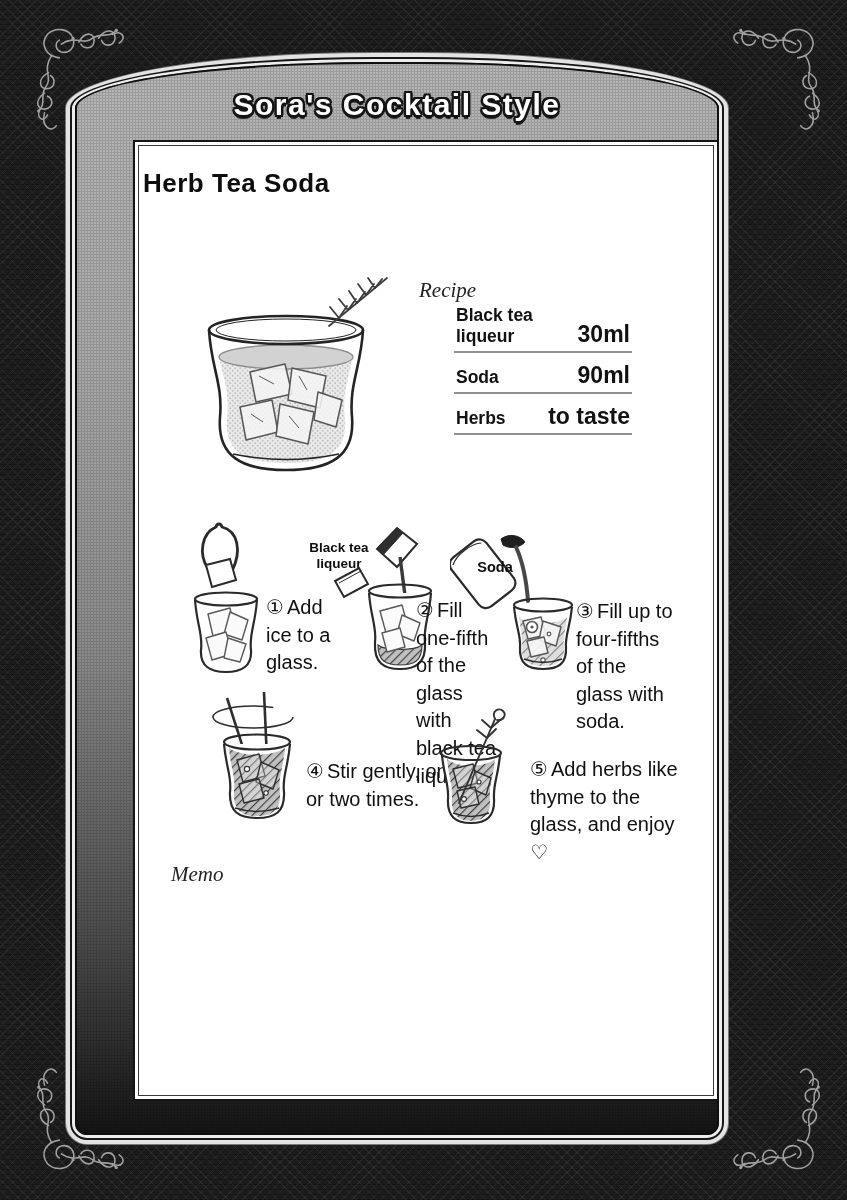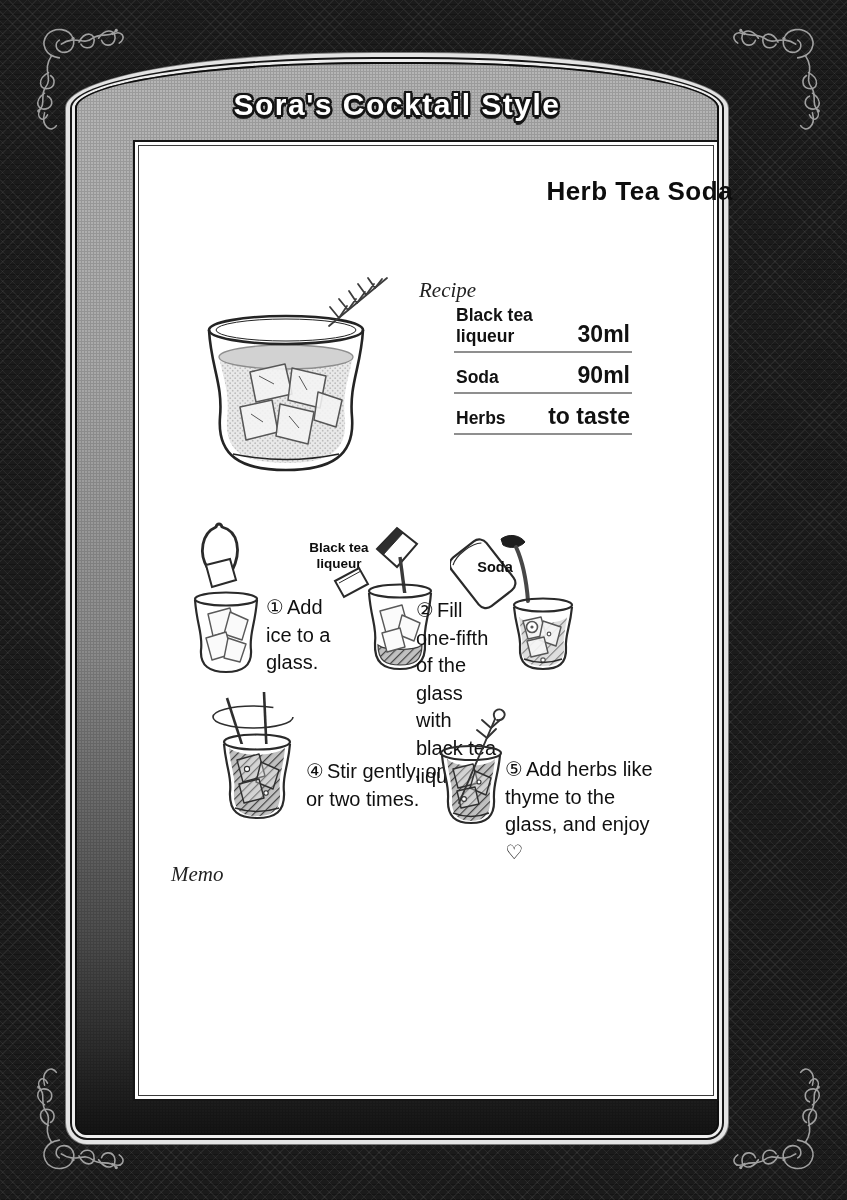--- a/index.html
+++ b/index.html
@@ -48,21 +48,21 @@
   }
   
   .panel{
     position:absolute;left:56px;top:76px;width:582px;height:957px;
     background:#ffffff;border:2px solid #151515;box-sizing:content-box;
   }
   .panel-inner{
     position:absolute;inset:3px;border:1px solid #3a3a3a;pointer-events:none;
   }
   .recipe-title{
-    position:absolute;left:0;top:18px;width:100%;margin:16px;text-align:right;
+    position:absolute;left:0;top:18px;width:100%;margin:8px;text-align:left;
     font-size:26px;font-weight:bold;letter-spacing:.5px;color:#0d0d0d;
   }
   .section-label{
     position:absolute;margin:0;
     font-family:"Liberation Serif","DejaVu Serif",serif;
     font-style:italic;font-size:21px;color:#222;
   }
   .recipe-label{left:284px;top:136px;}
   .memo-label{left:36px;top:720px;}
   
@@ -88,21 +88,21 @@
   .illus path,.illus ellipse,.illus line,.illus polygon,.illus circle{vector-effect:none;}
   
   .step-text{
     position:absolute;margin:0;font-size:20px;line-height:1.38;color:#101010;
   }
   .step-text .step-num{margin-right:3px;}
   .s1-text{left:131px;top:452px;width:74px;}
   .s2-text{left:281px;top:455px;width:84px;}
   .s3-text{left:441px;top:456px;width:98px;}
   .s4-text{left:171px;top:616px;width:154px;}
-  .s5-text{left:370px;top:614px;width:164px;}
+  .s5-text{left:395px;top:614px;width:164px;}
   .pack-label{
     position:absolute;left:160px;top:398px;width:88px;margin:0;
     text-align:center;font-size:13.5px;font-weight:bold;line-height:1.2;color:#0d0d0d;
     white-space:pre-line;
   }
   .can-label{
     position:absolute;left:330px;top:417px;width:60px;margin:0;
     text-align:center;font-size:14.5px;font-weight:bold;color:#0d0d0d;
   }
   
@@ -266,20 +266,23 @@
           <path d="M77,114 L94,110 L98,126 L81,130 Z"></path>
         </g>
         <circle cx="82" cy="100" r="5.5" fill="#ffffff" stroke="#565656" stroke-width="1.6"></circle>
         <circle cx="82" cy="100" r="1.6" fill="#565656"></circle>
         <circle cx="99" cy="107" r="1.8" fill="#ffffff" stroke="#565656" stroke-width="1.2"></circle>
         <circle cx="93" cy="133" r="2.2" fill="#ffffff" stroke="#565656" stroke-width="1.2"></circle>
         <ellipse cx="93" cy="78" rx="29" ry="6.5" fill="none" stroke="#2a2a2a" stroke-width="2.2"></ellipse>
         <path d="M74,132 Q93,139 112,132" fill="none" stroke="#2a2a2a" stroke-width="1.4"></path>
       </svg>
       <p class="can-label">Soda</p>
+      <p class="step-text s3-text">
+        <span class="step-num">③</span><span>Fill up to four-fifths of the glass with soda.</span>
+      </p>
 
       <svg class="illus s4-illus" width="102" height="142" viewBox="0 0 102 142">
         <line x1="20" y1="8" x2="47" y2="92" stroke="#2e2e2e" stroke-width="2.6"></line>
         <line x1="57" y1="2" x2="61" y2="92" stroke="#2e2e2e" stroke-width="2.6"></line>
         <ellipse cx="46" cy="27" rx="40" ry="11" fill="none" stroke="#2e2e2e" stroke-width="1.6" stroke-dasharray="150 28"></ellipse>
         <path d="M17,54 C19,78 25,86 23,102 C22,122 32,128 50,128 C68,128 78,122 77,102 C75,86 81,78 83,54" fill="#ffffff" stroke="#2a2a2a" stroke-width="2.2"></path>
         <path d="M22,58 C24,80 29,87 27,102 C26,120 35,126 50,126 C65,126 74,120 73,102 C71,87 76,80 78,58 C66,67 34,67 22,58 Z" fill="url(#hatchDark)" stroke="none"></path>
         <g fill="#ffffff" fill-opacity="0.3" stroke="#2f2f2f" stroke-width="1.4" stroke-linejoin="round">
           <path d="M30,70 L52,64 L58,86 L36,92 Z"></path>
           <path d="M54,72 L72,80 L66,99 L49,92 Z"></path>

